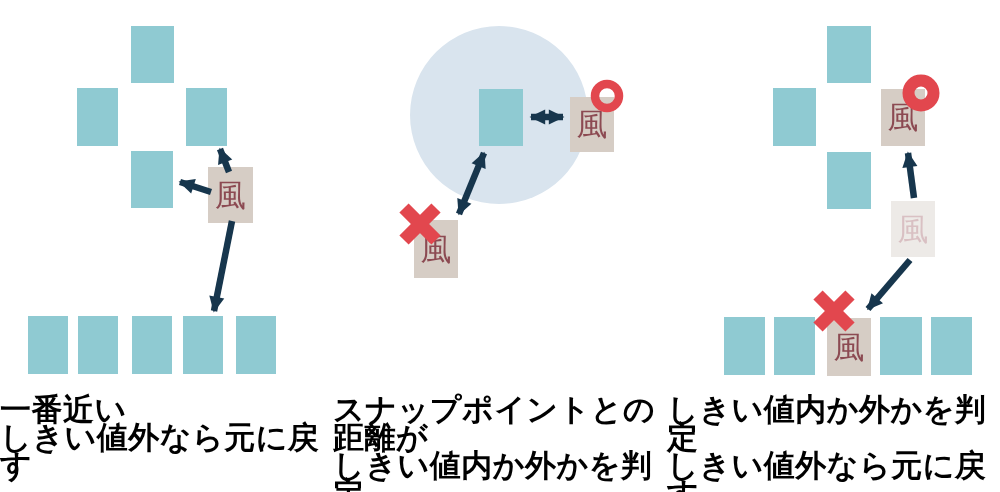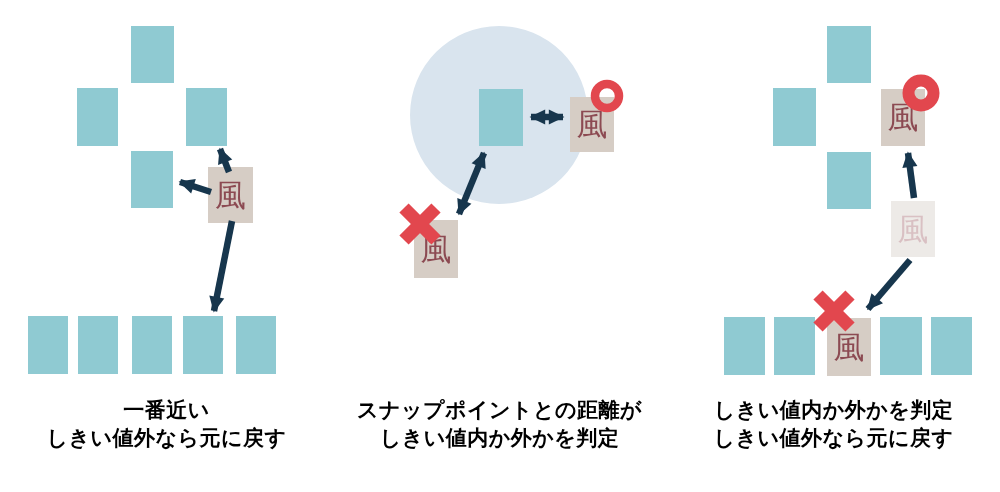--- a/index.html
+++ b/index.html
@@ -36,21 +36,21 @@
     position:absolute; left:0; top:0; width:333px; height:492px;
     z-index:3; pointer-events:none;
   }
   .arrow { stroke:var(--c-arrow); stroke-width:6.5; fill:none; }
   .ah-fill { fill:var(--c-arrow); }
   .ok-ring { fill:none; stroke:var(--c-mark-red); }
   .ng-cross { stroke:var(--c-mark-red); stroke-linecap:butt; }
 
   .caption {
     position:absolute; top:396px; left:0; width:100%;
-    text-align:center; font-weight:bold; font-size:21px;
+    font-weight:bold; font-size:31px;
     line-height:28px; color:var(--c-caption-text);
     letter-spacing:0.5px; z-index:4;
   }
 </style>
 </head>
 <body>
 
 <div class="canvas">
 
   <svg width="0" height="0" style="position:absolute" aria-hidden="true">

